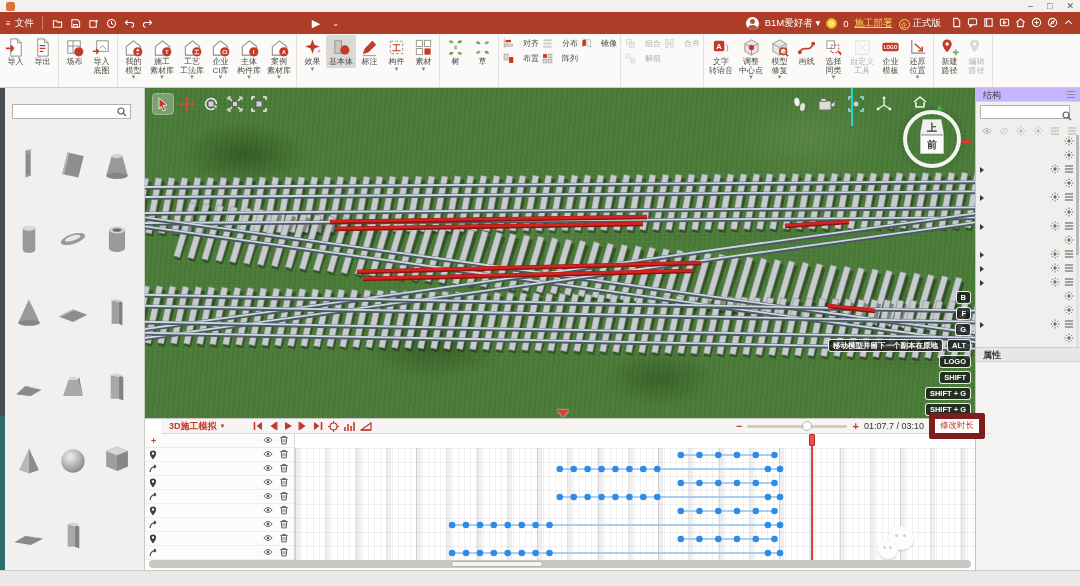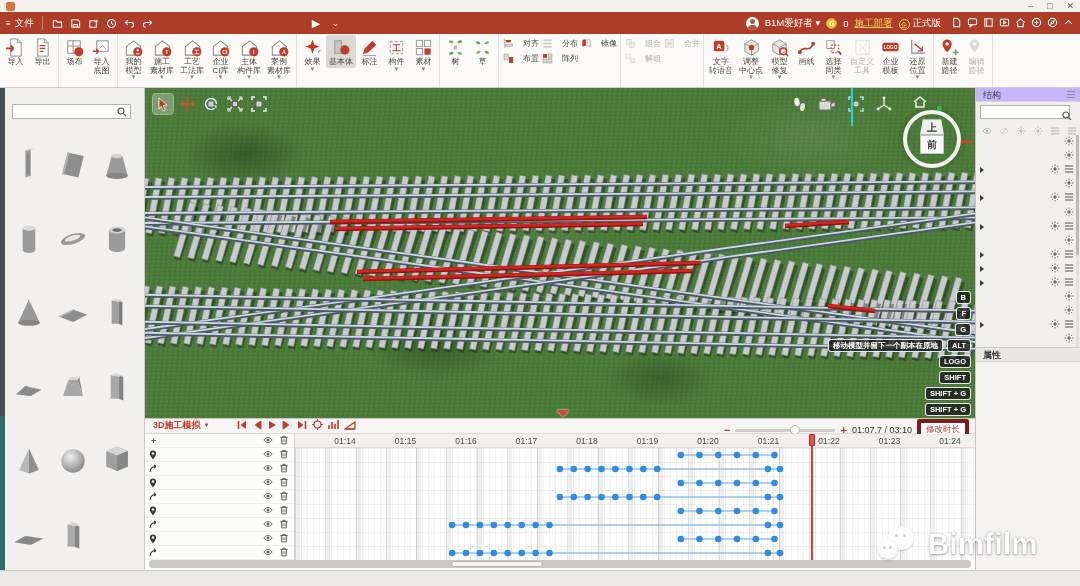--- a/index.html
+++ b/index.html
@@ -91,30 +91,30 @@
   .trow .ncaret{width:6px;}
   .trow .tlb{flex:1;font-weight:bold;white-space:nowrap;overflow:hidden;}
   .trow .tlb.dim{color:#9a978f;}
   .trow .ticons{display:flex;gap:4px;padding-right:3px;}
   #tree-scroll{position:absolute;right:1px;top:47px;width:3px;height:212px;background:#e2e0de;}
   #tree-thumb{position:absolute;right:1px;top:47px;width:3px;height:120px;background:#bcb9b5;}
   #sp-props{position:absolute;left:0;top:259px;width:105px;height:15px;background:#e9e7e5;border-top:1px solid #d0cdca;border-bottom:1px solid #d6d3d0;font-size:9px;font-weight:bold;color:#3c3c38;padding:1px 0 0 7px;}
   #sp-empty{position:absolute;left:0;top:275px;width:105px;height:207px;background:#f4f3f1;}
   
   #timeline{left:145px;top:418px;width:830px;height:152px;background:#fff;border-top:1px solid #c6c3c0;}
-  #tl-header{position:absolute;left:0;top:0;width:830px;height:15px;background:#f6f5f3;border-bottom:1px solid #ddd9d5;display:flex;align-items:flex-start;font-size:9px;}
+  #tl-header{position:absolute;left:16px;top:0;width:830px;height:15px;background:#f6f5f3;border-bottom:1px solid #ddd9d5;display:flex;align-items:center;font-size:9px;}
   #tl-title{color:#c0392b;font-weight:bold;margin-left:8px;display:flex;align-items:center;gap:3px;}
   #tl-title .dd{color:#c0392b;}
   #tl-controls{display:flex;align-items:center;gap:5px;margin-left:28px;}
   #tl-right{margin-left:auto;display:flex;align-items:center;gap:5px;margin-right:6px;color:#444;}
   #tl-slider{width:100px;height:3px;background:#cfccc8;border-radius:2px;position:relative;}
   #tl-slider-thumb{position:absolute;left:55px;top:-4px;width:10px;height:10px;border-radius:50%;background:#fff;border:1px solid #b5b2ae;}
   .plusminus{color:#c0392b;font-weight:bold;font-size:11px;}
   #tl-time{font-size:9px;color:#333;}
-  #tl-modify{border:4px solid #7f1d1d;background:#fff;color:#c0392b;font-size:8.5px;padding:1px 5px;border-radius:2px;}
+  #tl-modify{border:6px solid #7f1d1d;background:#fff;color:#c0392b;font-size:8.5px;padding:1px 5px;border-radius:2px;}
   #tl-list{position:absolute;left:0;top:15px;width:150px;height:126px;background:#fcfcfb;border-right:1px solid #d8d5d2;}
   .tl-addrow{height:14px;display:flex;align-items:center;border-bottom:1px solid #ecebe9;font-size:9px;color:#c0392b;font-weight:bold;}
   .tl-addrow .plus{margin:0 4px 0 6px;}
   .tlrow{height:14px;display:flex;align-items:center;border-bottom:1px solid #efeeec;font-size:8px;color:#33322f;}
   .tlrow .tico{width:10px;margin:0 2px 0 4px;display:flex;}
   .tlrow .tname{flex:1;white-space:nowrap;overflow:hidden;letter-spacing:-.3px;}
   .rowicons{display:flex;gap:6px;padding-right:5px;margin-left:auto;}
   #tl-grid{position:absolute;left:150px;top:15px;width:680px;height:126px;overflow:hidden;}
   #tl-ruler{position:absolute;left:0;top:0;width:680px;height:14px;background:#f1f0ee;border-bottom:1px solid #dcd9d5;}
   .rlabel{position:absolute;top:2px;width:30px;text-align:center;font-size:8.5px;color:#4a4a46;}
@@ -1843,33 +1843,20 @@
             </svg></span>
        <span><svg width="10" height="10" viewBox="0 0 11 11">
               <path d="M1.5 2.8h8M4 2.8V1.5h3v1.3" fill="none" stroke="#55544f"></path>
               <path d="M2.5 2.8l.6 7h4.8l.6-7" fill="none" stroke="#55544f"></path>
               <path d="M4.5 4.5v3.5M6.5 4.5v3.5" stroke="#55544f" stroke-width=".8"></path>
             </svg></span>
      </span>
       </div>
     </div>
   <div id="tl-grid">
-    <div id="tl-ruler">
-        <span class="rlabel" style="left:35.0px">01:14</span>
-        <span class="rlabel" style="left:95.5px">01:15</span>
-        <span class="rlabel" style="left:156.0px">01:16</span>
-        <span class="rlabel" style="left:216.5px">01:17</span>
-        <span class="rlabel" style="left:277.0px">01:18</span>
-        <span class="rlabel" style="left:337.5px">01:19</span>
-        <span class="rlabel" style="left:398.0px">01:20</span>
-        <span class="rlabel" style="left:458.5px">01:21</span>
-        <span class="rlabel" style="left:519.0px">01:22</span>
-        <span class="rlabel" style="left:579.5px">01:23</span>
-        <span class="rlabel" style="left:640.0px">01:24</span>
-      </div>
     <div id="tl-rows">
       <svg id="tl-keys" width="680" height="112">
           <line x1="385.8" y1="7" x2="479.5" y2="7" stroke="#8fc0ec" stroke-width="1.6"></line>
           <circle cx="385.8" cy="7" r="3.3" fill="#2e8be6"></circle>
           <circle cx="404.5" cy="7" r="3.3" fill="#2e8be6"></circle>
           <circle cx="423.3" cy="7" r="3.3" fill="#2e8be6"></circle>
           <circle cx="442.0" cy="7" r="3.3" fill="#2e8be6"></circle>
           <circle cx="460.8" cy="7" r="3.3" fill="#2e8be6"></circle>
           <circle cx="479.5" cy="7" r="3.3" fill="#2e8be6"></circle>
           <line x1="264.8" y1="21" x2="485.0" y2="21" stroke="#8fc0ec" stroke-width="1.6"></line>
@@ -1951,14 +1938,13 @@
   <div id="wm-icon">
     <div id="wm-b1" class="wm-bub">
         <div class="wm-eye" style="left:7px;top:8px;"></div>
         <div class="wm-eye" style="left:15px;top:8px;"></div>
       </div>
     <div id="wm-b2" class="wm-bub">
         <div class="wm-eye" style="left:5px;top:6px;"></div>
         <div class="wm-eye" style="left:11px;top:6px;"></div>
       </div>
   </div>
-  <div id="wm-text">Bimfilm</div>
 </div>
 
 </body></html>

